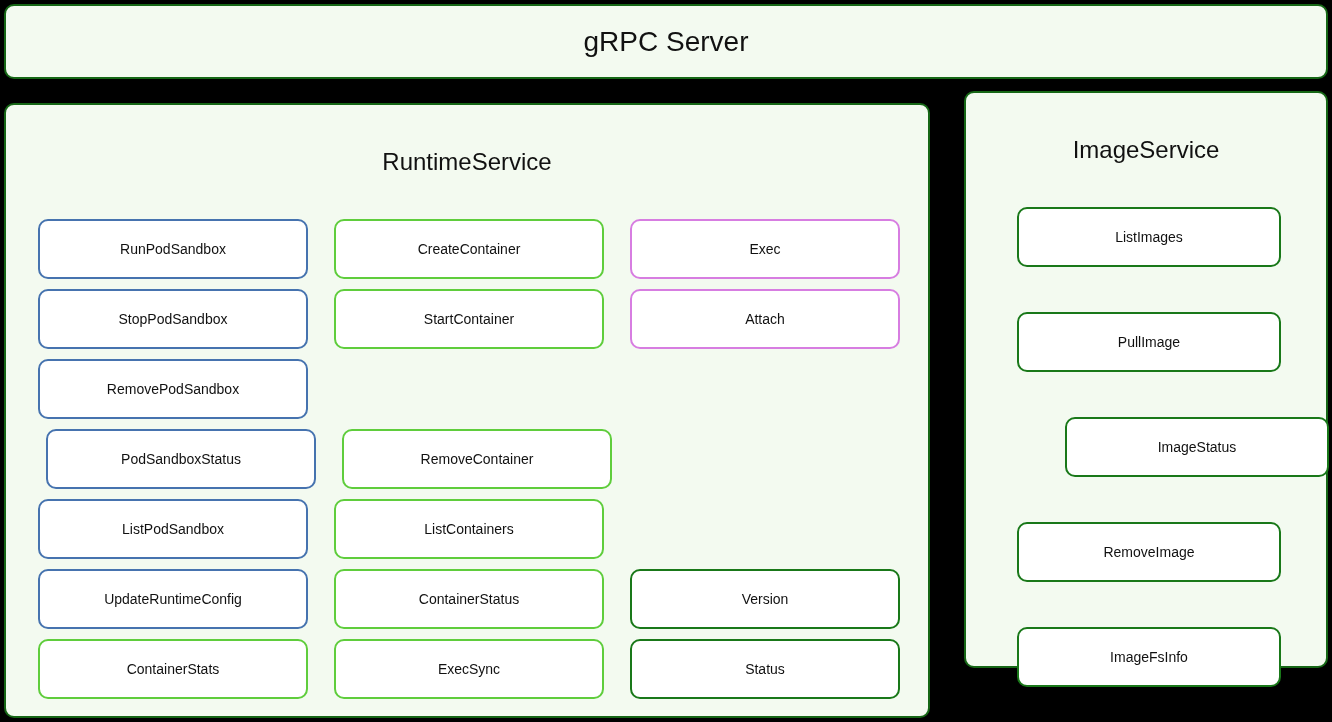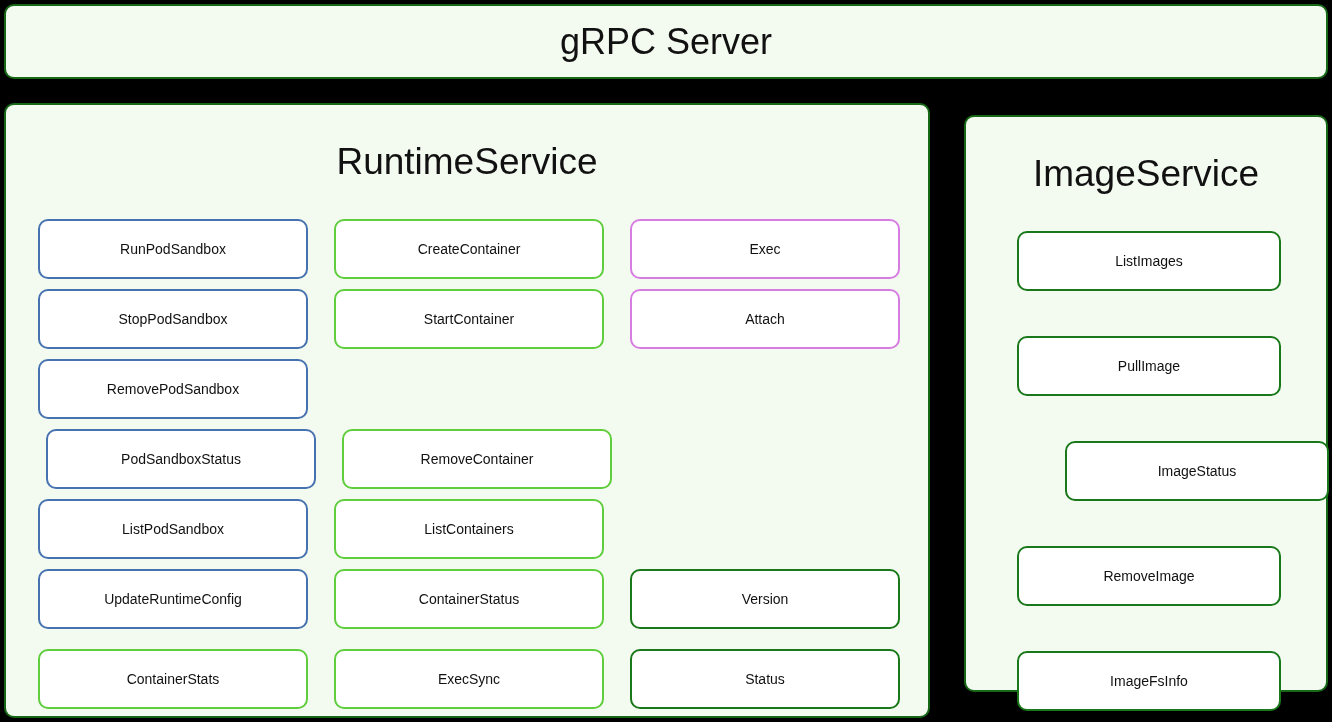--- a/index.html
+++ b/index.html
@@ -16,48 +16,48 @@
   .panel {
     position: absolute;
     background: #f3faf0;
     border: 2px solid #166716;
     border-radius: 10px;
   }
   .grpc {
     left: 4px; top: 4px;
     width: 1324px; height: 75px;
     display: flex; align-items: center; justify-content: center;
-    font-size: 36px;
+    font-size: 28px;
   }
   .runtime { left: 4px;   top: 103px; width: 926px; height: 615px; }
-  .image   { left: 964px; top: 115px; width: 364px; height: 577px; }
+  .image   { left: 964px; top: 91px; width: 364px; height: 577px; }
   .svc-title {
     position: absolute;
     top: 0; left: 0; right: 0; height: 114px;
     display: flex; align-items: center; justify-content: center;
-    font-size: 37px;
+    font-size: 24px;
   }
   .method {
     position: absolute;
     width: 270px; height: 60px;
     background: #fff;
     border: 2px solid #197819;
     border-radius: 10px;
     display: flex; align-items: center; justify-content: center;
     font-size: 14px;
     white-space: nowrap;
   }
   
   .c1 { left: 32px; }
   .c2 { left: 328px; }
   .c3 { left: 624px; }
   
   .r1 { top: 114px; } .r2 { top: 184px; } .r3 { top: 254px; }
   .r4 { top: 324px; margin-left: 8px; } .r5 { top: 394px; } .r6 { top: 464px; }
-  .r7 { top: 534px; margin-top: 10px; }
+  .r7 { top: 534px; }
   
   .image .method { left: 51px; width: 264px; }
   .i1 { top: 114px; } .i2 { top: 219px; } .i3 { top: 324px; margin-left: 48px; }
   .i4 { top: 429px; } .i5 { top: 534px; }
   
   .b-blue   { border-color: #4673af; }
   .b-lime   { border-color: #5fcd3c; }
   .b-purple { border-color: #d77de1; }
   .b-dgreen { border-color: #197819; }
 </style>

